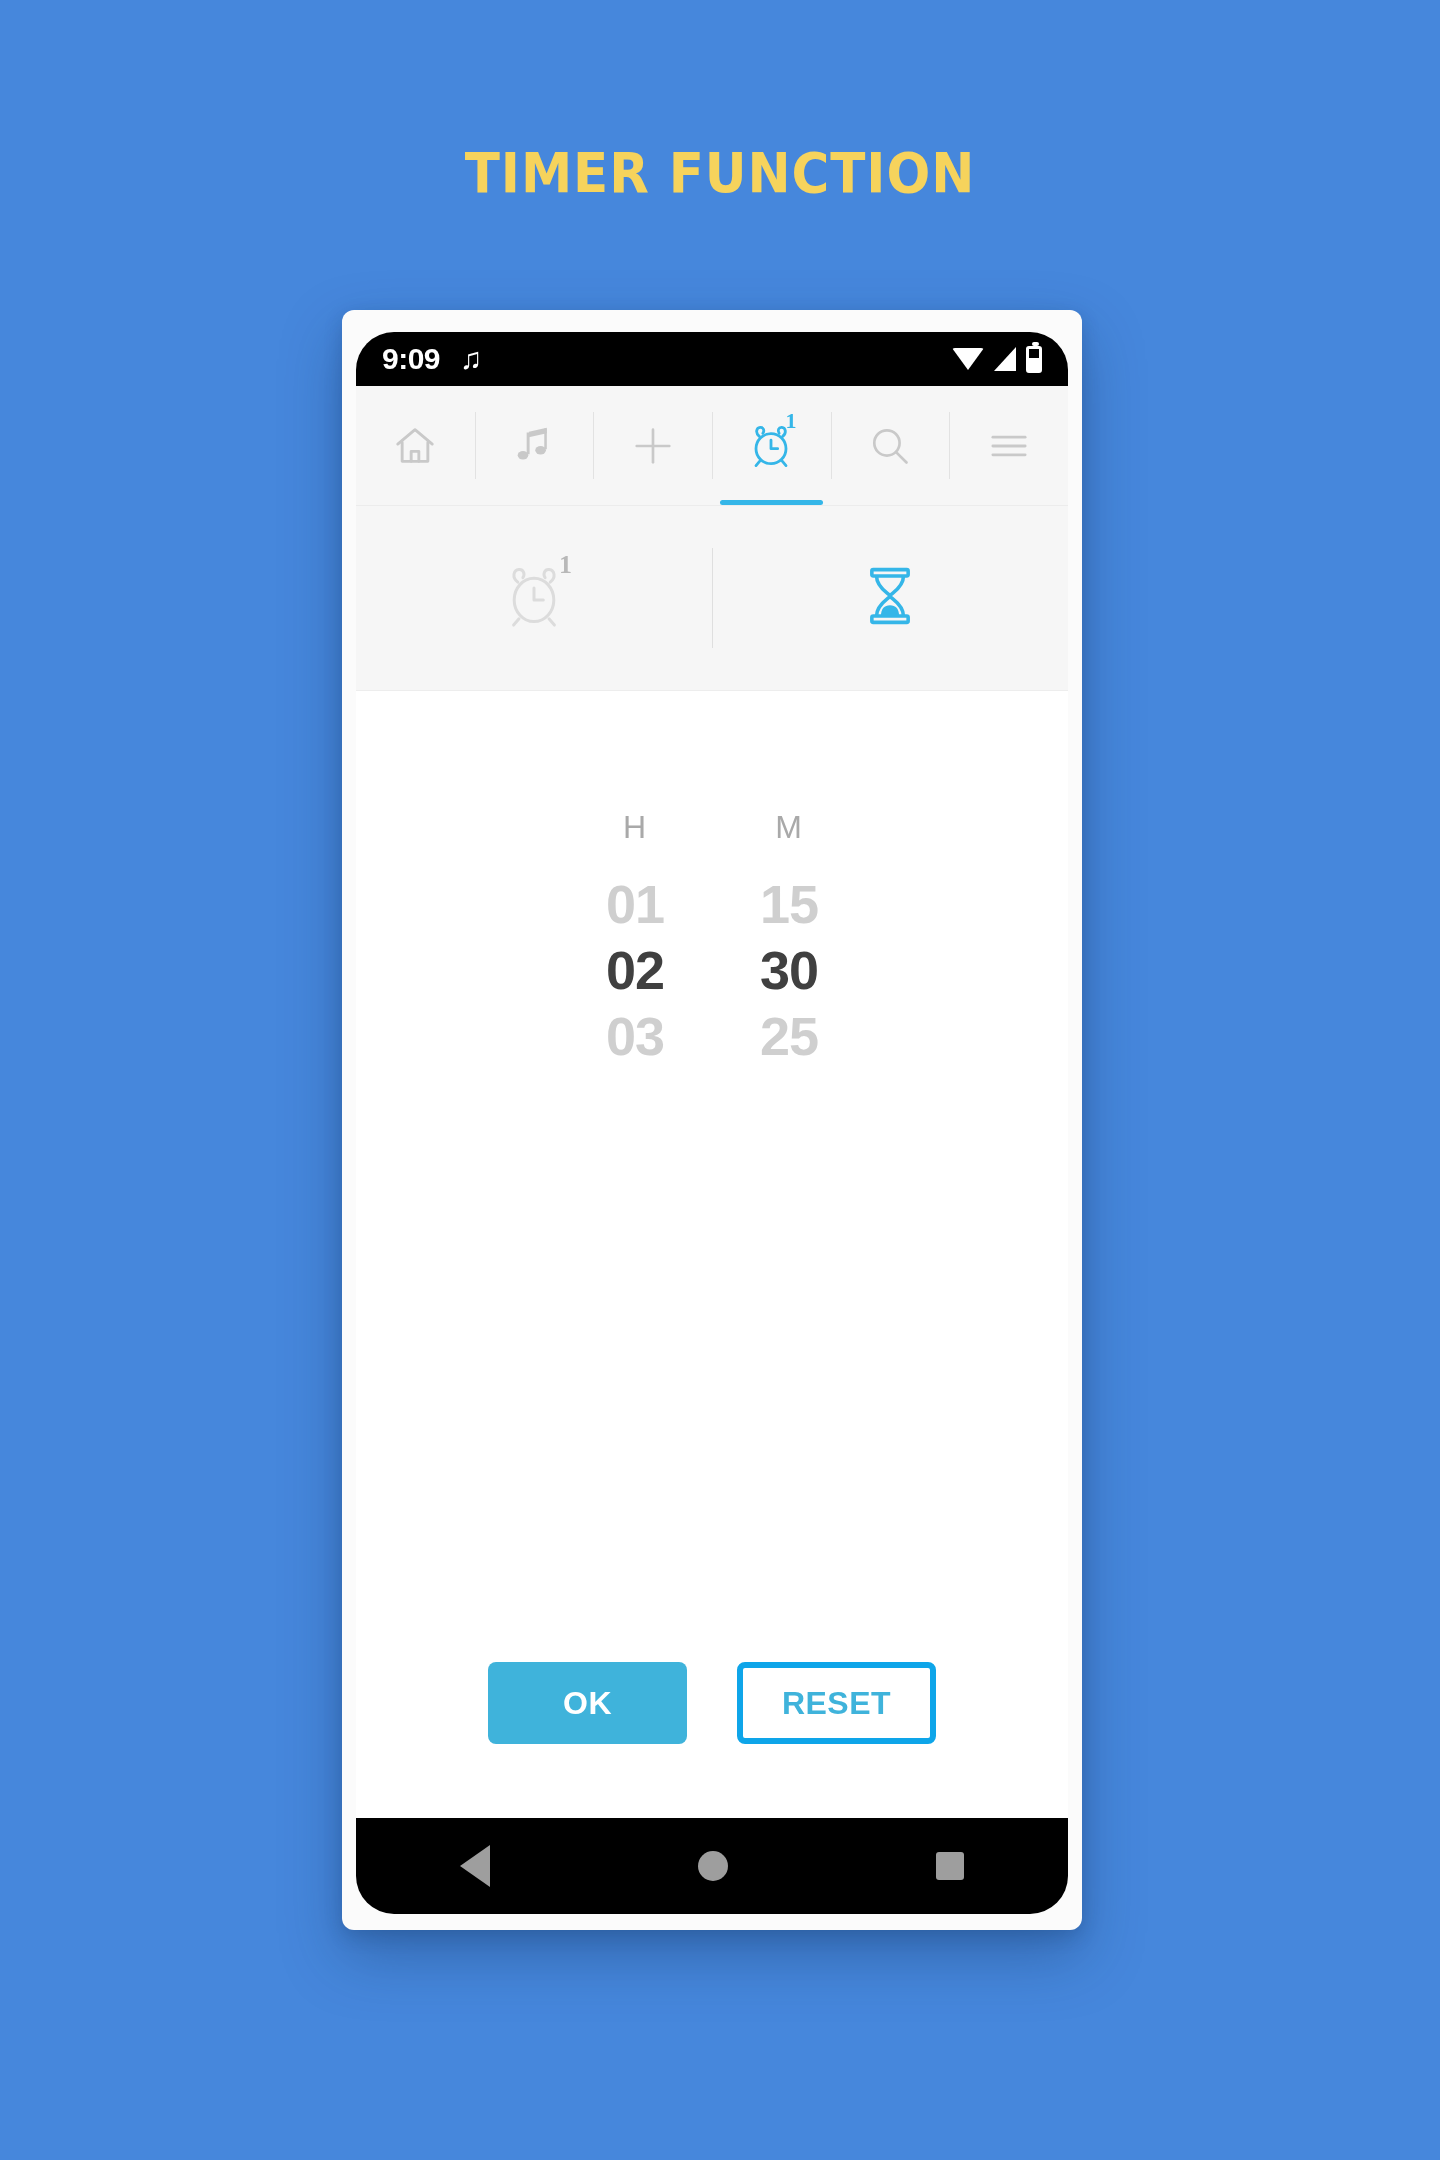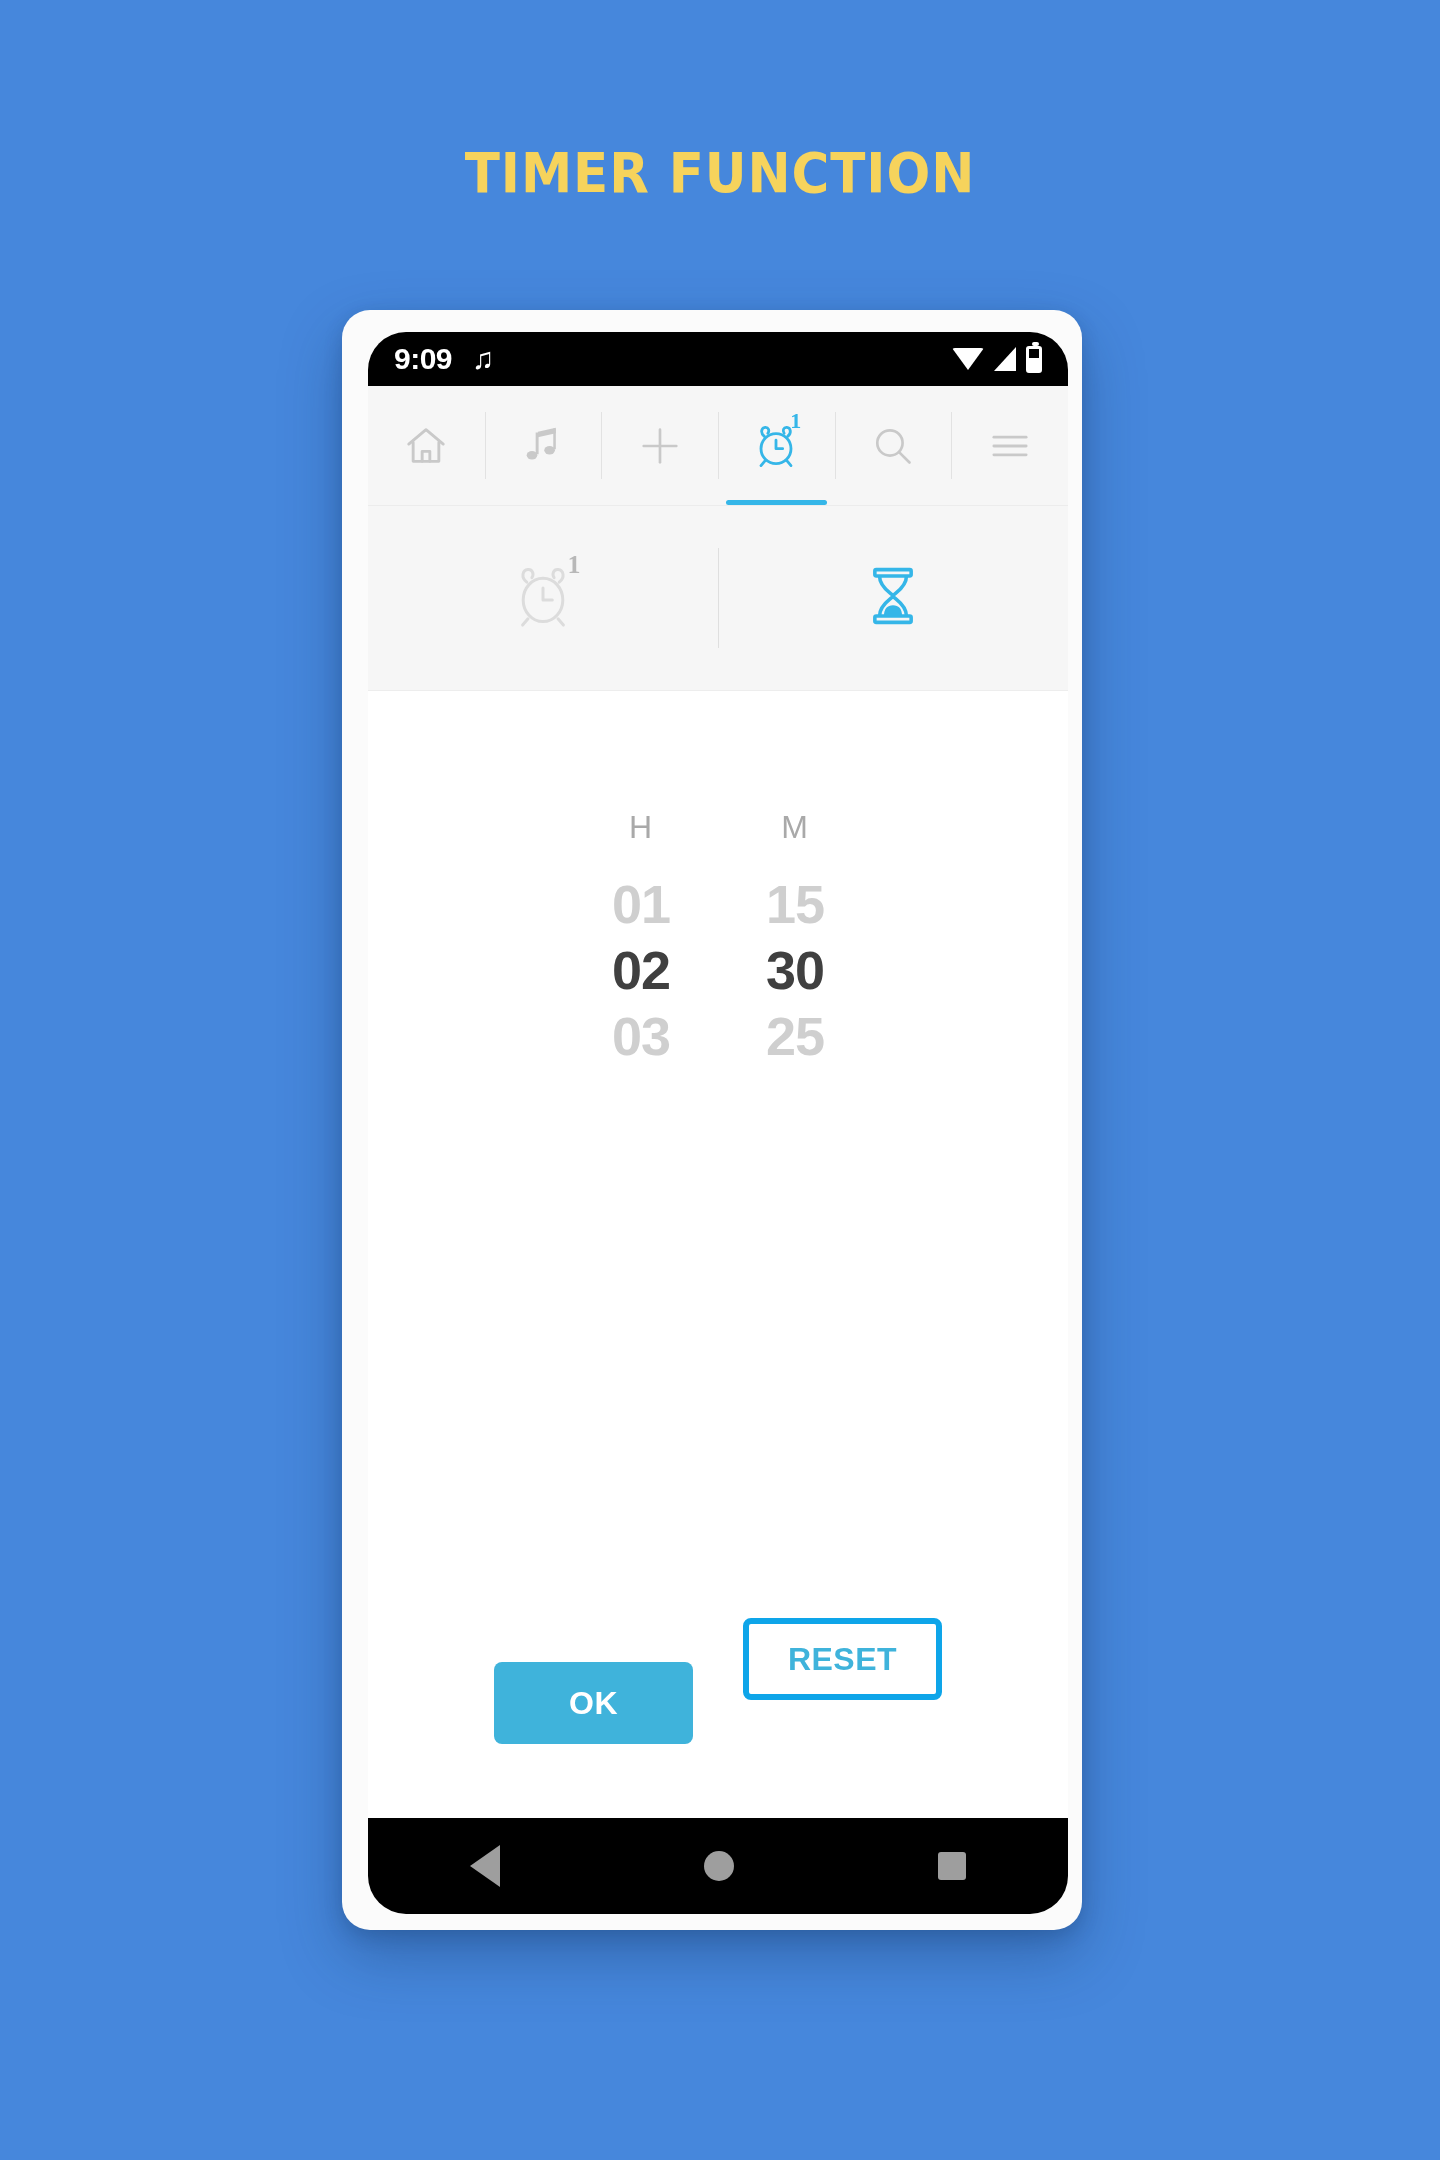--- a/index.html
+++ b/index.html
@@ -29,24 +29,24 @@
   }
 
   
   .phone-frame {
     position: absolute;
     left: 342px;
     top: 310px;
     width: 740px;
     height: 1620px;
     background: #FBFBFB;
-    border-radius: 28px;
+    border-radius: 12px;
     box-shadow: 0 26px 60px rgba(18, 50, 95, 0.35),
                 0 6px 18px rgba(18, 50, 95, 0.22);
-    padding: 22px 14px 16px 26px;
+    padding: 22px 14px 16px 14px;
   }
 
   .phone-screen {
     width: 100%;
     height: 100%;
     border-radius: 38px;
     overflow: hidden;
     background: #ffffff;
     display: flex;
     flex-direction: column;
@@ -244,21 +244,20 @@
     display: flex;
     align-items: center;
     justify-content: center;
     cursor: pointer;
     letter-spacing: 0.5px;
   }
   .btn-ok {
     background: #3FB3DB;
     color: #ffffff;
     border: none;
-    margin-top: 44px;
   }
   .btn-reset {
     background: #ffffff;
     color: #3FB3DB;
     border: 6px solid #0ea5e9;
   }
 
   
   .android-nav {
     height: 96px;

